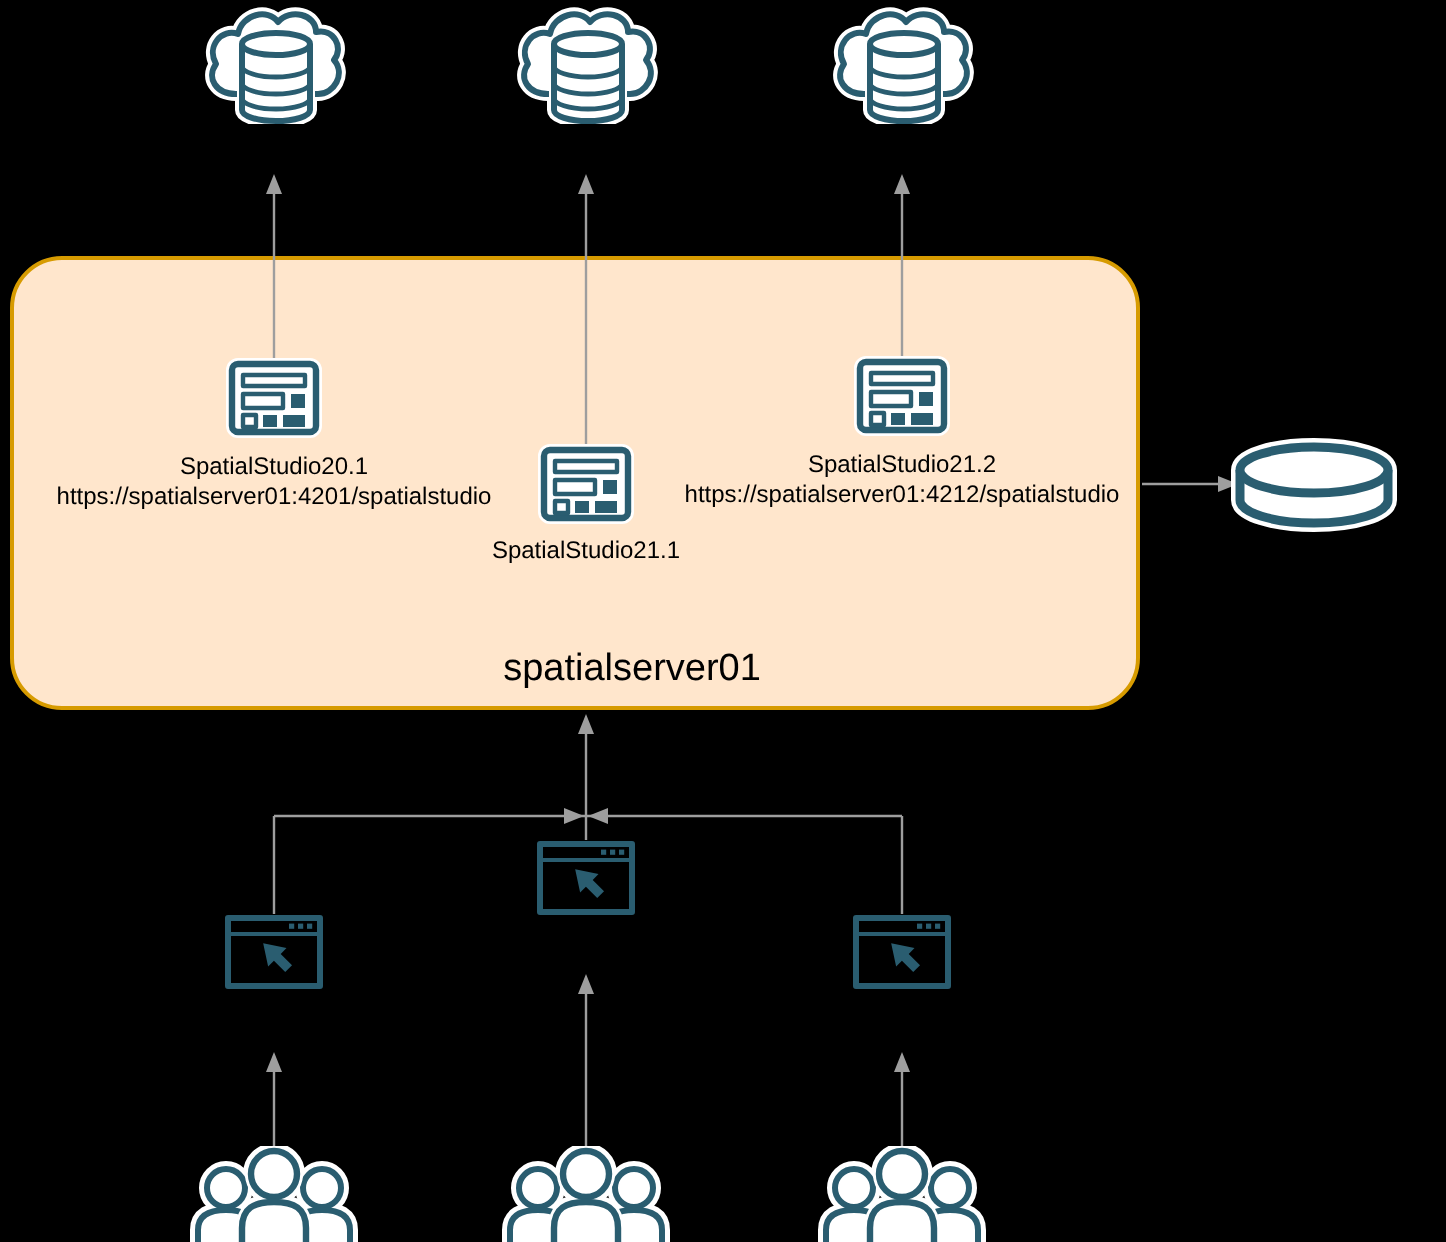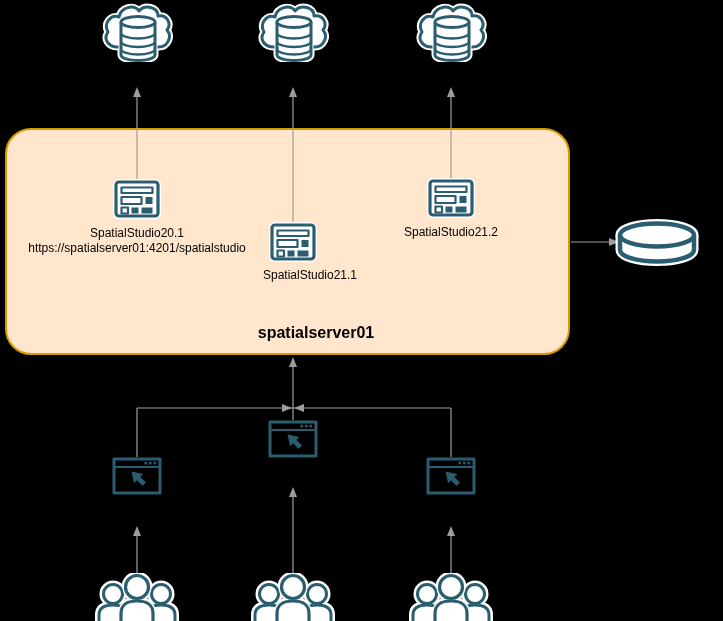--- a/index.html
+++ b/index.html
@@ -13,28 +13,28 @@
   html,body{margin:0;padding:0;}
   body{background:var(--bg);font-family:"Liberation Sans", sans-serif;}
   #stage{position:relative;width:723px;height:621px;overflow:hidden;background:var(--bg);}
   .server-box{
     position:absolute;left:5px;top:128px;width:565px;height:227px;
     box-sizing:border-box;background:var(--box-fill);
     border:2px solid var(--box-stroke);border-radius:26px;
   }
   .server-label{
     position:absolute;left:5px;top:324px;width:622px;text-align:center;
-    font-size:16px;font-weight:bold;color:var(--text);
+    font-size:19px;font-weight:normal;color:var(--text);
   }
   .node-label{
     position:absolute;width:290px;text-align:center;
     font-size:12px;line-height:14.5px;color:var(--text);
   }
   .lbl1{left:-8px;top:226px;}
-  .lbl2{left:165px;top:268px;}
+  .lbl2{left:148px;top:268px;}
   .lbl3{left:306px;top:225px;}
   svg.overlay{position:absolute;left:0;top:0;}
   
   .halo{stroke:#ffffff;fill:#ffffff;stroke-linejoin:round;}
   .halo-nf{stroke:#ffffff;fill:#ffffff;stroke-linejoin:round;}
   .outline{stroke:var(--icon-teal);fill:#ffffff;stroke-linejoin:round;}
   .outline-nf{stroke:var(--icon-teal);fill:none;stroke-linejoin:round;}
   .solid{fill:var(--icon-teal);stroke:none;}
   .conn{stroke:var(--arrow-gray);fill:none;stroke-width:1.2;}
   .arrowhead{fill:var(--arrow-gray);stroke:none;}
@@ -168,17 +168,18 @@
 
   <div class="node-label lbl1">
     <div>SpatialStudio20.1</div>
     <div>https://spatialserver01:4201/spatialstudio</div>
   </div>
   <div class="node-label lbl2">
     <div>SpatialStudio21.1</div>
   </div>
   <div class="node-label lbl3">
     <div>SpatialStudio21.2</div>
+    <div>https://spatialserver01:4212/spatialstudio</div>
   </div>
 
   <div class="server-label">spatialserver01</div>
 
 </div>
 
 </body></html>

